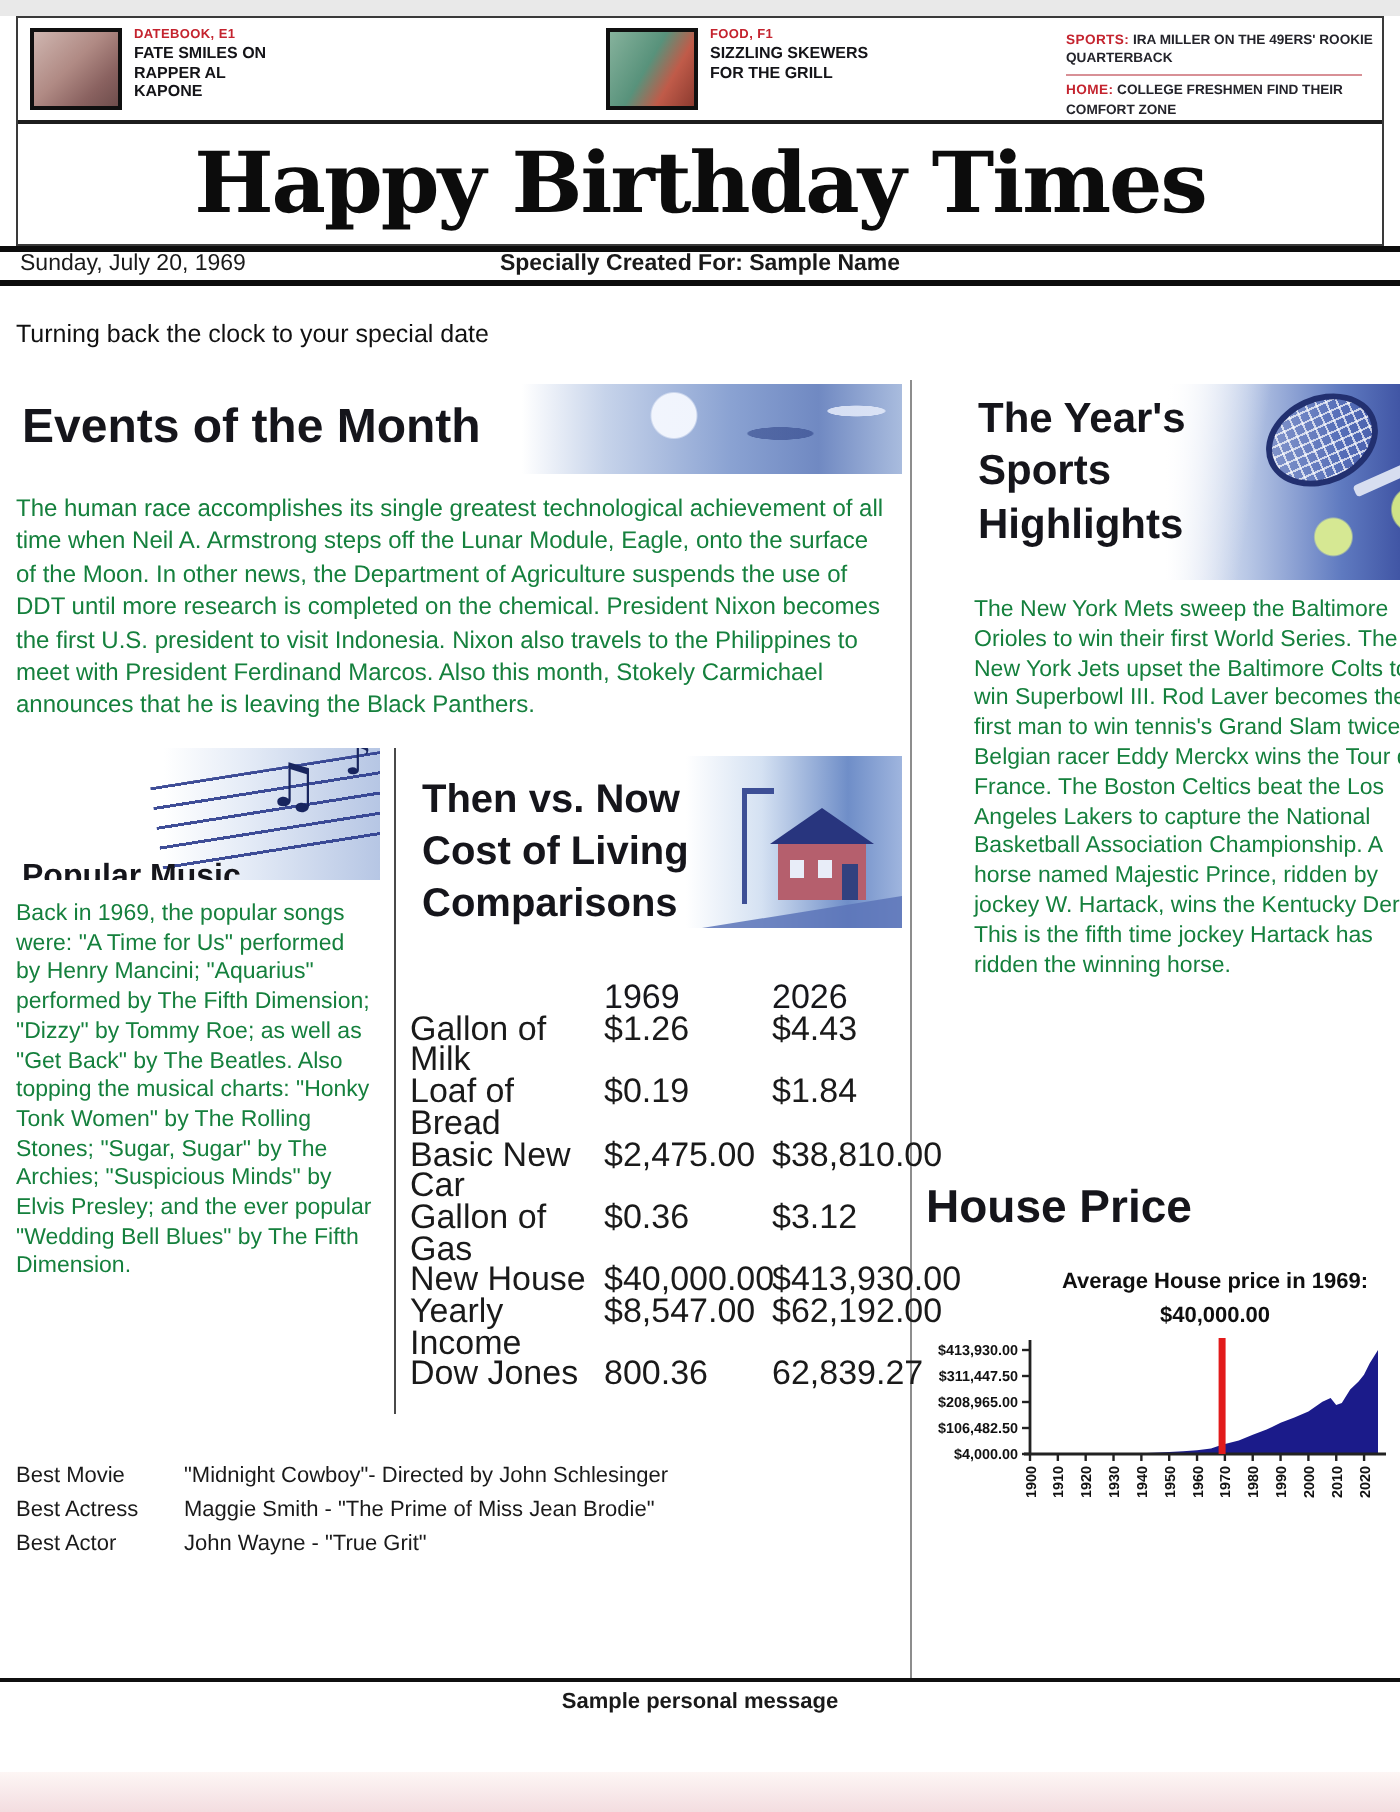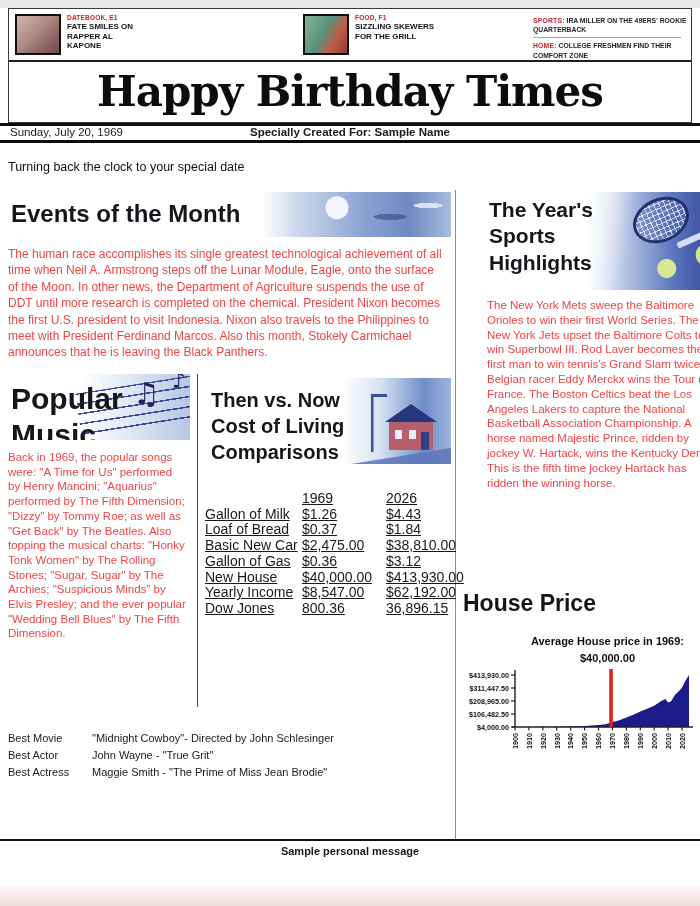--- a/index.html
+++ b/index.html
@@ -55,21 +55,21 @@
   #events .band { height:45px; }
   #events .band h2 { font-size:24px; padding:8px 0 0 3px; }
   #events .band-art {
     width:190px;
     background:
       radial-gradient(circle at 40% 35%, rgba(245,248,255,.95) 0 11px, rgba(245,248,255,0) 12px),
       radial-gradient(ellipse at 68% 55%, rgba(35,55,125,.5) 0 16px, rgba(35,55,125,0) 17px),
       radial-gradient(ellipse at 88% 30%, rgba(225,232,248,.9) 0 14px, rgba(225,232,248,0) 15px),
       linear-gradient(90deg,#ffffff 0%,#c6d3ea 22%,#8aa2d2 55%,#7089c2 78%,#a9bcde 100%);
   }
-  .body-text { font-size:12px; line-height:16.4px; color:#ef4444; }
+  .body-text { font-size:12px; line-height:16.4px; color:#15803d; }
   #events .body-text { margin-top:9px; width:437px; }
 
   
   #sports { left:463px; top:192px; width:231px;margin-left:24px; }
   #sports .band { height:98px; }
   #sports .band h2 { font-size:21px; line-height:1.25; padding:5px 0 0 2px; width:145px; }
   #sports .band-art {
     width:135px;
     background:
       radial-gradient(circle at 62% 78%, #d6e893 0 9px, rgba(214,232,147,0) 10px),
@@ -88,21 +88,21 @@
   }
   .racket-handle {
     position:absolute; right:8px; top:44px; width:34px; height:6px;
     background:#d7def0; transform:rotate(-24deg); border-radius:2px;
   }
   #sports .body-text { margin-top:8px; font-size:11.5px; line-height:14.8px; width:231px; }
 
   
   #music { left:8px; top:374px; width:182px; }
   #music .band { height:66px; }
-  #music .band h2 { font-size:30px; line-height:1.2; padding:7px 0 0 3px; }
+  #music .band h2 { font-size:16px; line-height:1.2; padding:7px 0 0 3px;margin-top:48px; }
   #music .band-art {
     width:108px;
     background: linear-gradient(90deg, rgba(255,255,255,1) 0%, rgba(224,232,245,.9) 40%, #b6c6e4 100%);
   }
   .staff {
     position:absolute; right:-8px; top:10px; width:120px; height:46px;
     background: repeating-linear-gradient(180deg, #2a3a8c 0 1.5px, transparent 1.5px 10px);
     transform: rotate(-9deg); opacity:.9;
   }
   .music-note { position:absolute; font-family:"DejaVu Sans", sans-serif; color:#18255f; z-index:2; }
@@ -112,21 +112,21 @@
 
   
   #cost { left:205px; top:378px; width:246px; }
   #cost .band { height:86px; }
   #cost .band h2 { font-size:20px; line-height:1.3; padding:9px 0 0 6px; width:152px; }
   #cost .band-art {
     width:108px;
     background: linear-gradient(90deg, rgba(255,255,255,1) 0%, rgba(205,220,240,.85) 35%, #6f8ec8 75%, #9fb5de 100%);
   }
   #cost .band-art svg { position:absolute; right:0; bottom:0; }
-  #cost-table { margin-top:27px; font-size:14px; line-height:15.7px;text-decoration:underline; }
+  #cost-table { margin-top:27px; font-size:17px; line-height:15.7px; }
   .cost-row { display:grid; grid-template-columns:97px 84px 1fr; }
   .cost-head { color:#17171c; }
 
   
   #movies { left:8px; top:717px; width:443px; }
   #movies .band { height:43px; }
   #movies .band h2 { font-size:20.5px; padding:8px 0 0 3px; }
   #movies .band-art {
     width:135px;
     background: linear-gradient(90deg, rgba(255,255,255,1) 0%, rgba(210,223,242,.9) 30%, #9db5da 70%, #8da8d3 100%);
@@ -250,21 +250,21 @@
         <span>1969</span>
         <span>2026</span>
       </div>
       <div class="cost-row">
           <span>Gallon of Milk</span>
           <span>$1.26</span>
           <span>$4.43</span>
         </div>
       <div class="cost-row">
           <span>Loaf of Bread</span>
-          <span>$0.37</span>
+          <span>$0.19</span>
           <span>$1.84</span>
         </div>
       <div class="cost-row">
           <span>Basic New Car</span>
           <span>$2,475.00</span>
           <span>$38,810.00</span>
         </div>
       <div class="cost-row">
           <span>Gallon of Gas</span>
           <span>$0.36</span>
@@ -276,21 +276,21 @@
           <span>$413,930.00</span>
         </div>
       <div class="cost-row">
           <span>Yearly Income</span>
           <span>$8,547.00</span>
           <span>$62,192.00</span>
         </div>
       <div class="cost-row">
           <span>Dow Jones</span>
           <span>800.36</span>
-          <span>36,896.15</span>
+          <span>62,839.27</span>
         </div>
     </div>
   </div>
 
   <div class="abs" id="houseprice">
     <h2>House Price</h2>
     <div id="hp-annotation">
       <div>Average House price in 1969:</div>
       <div>$40,000.00</div>
     </div>
@@ -338,26 +338,26 @@
       </svg>
   </div>
 
   <div class="abs" id="movies">
     <div id="movies-rows">
       <div class="movie-row">
           <span>Best Movie</span>
           <span>"Midnight Cowboy"- Directed by John Schlesinger</span>
         </div>
       <div class="movie-row">
+          <span>Best Actress</span>
+          <span>Maggie Smith - "The Prime of Miss Jean Brodie"</span>
+        </div>
+      <div class="movie-row">
           <span>Best Actor</span>
           <span>John Wayne - "True Grit"</span>
-        </div>
-      <div class="movie-row">
-          <span>Best Actress</span>
-          <span>Maggie Smith - "The Prime of Miss Jean Brodie"</span>
         </div>
     </div>
   </div>
 
   <div class="abs" id="footer-line"></div>
   <div class="abs" id="footer-msg">Sample personal message</div>
   <div class="abs" id="bottom-strip"></div>
 
 </div>
 

